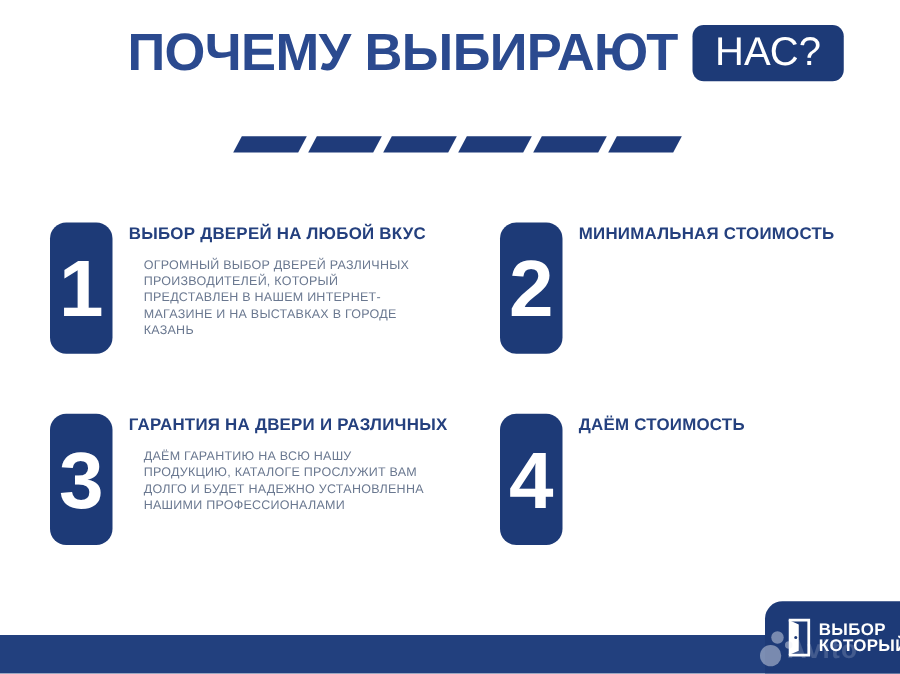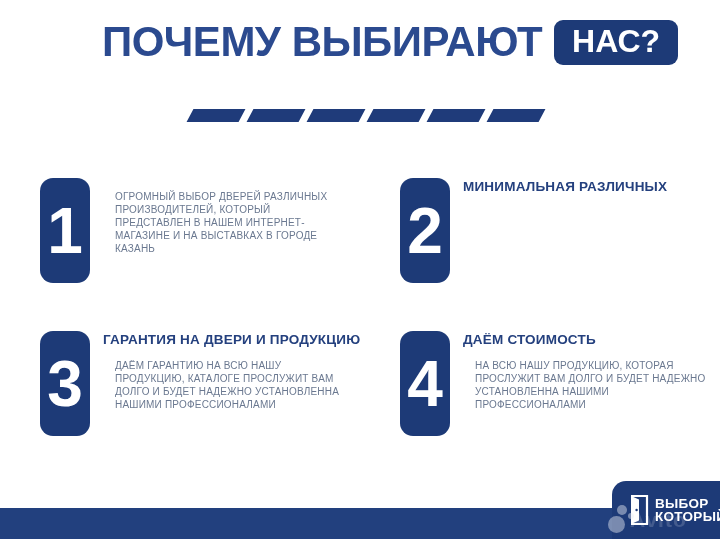--- a/index.html
+++ b/index.html
@@ -15,21 +15,21 @@
   .title-row{
     position:absolute;left:57px;top:18px;
     display:flex;align-items:center;gap:12px;margin-left:45px;
   }
   .title-text{
     font-size:42px;font-weight:bold;color:#2b4a8f;
     letter-spacing:-0.5px;white-space:nowrap;
   }
   .title-badge{
     background:#1d3a77;color:#ffffff;
-    font-size:32px;font-weight:bold;
+    font-size:32px;font-weight:normal;
     padding:3px 18px 5px 18px;border-radius:9px;
     white-space:nowrap;
     text-align:right;
   }
   
   .dashes{
     position:absolute;left:190px;top:109px;
     display:flex;gap:8px;
   }
   .dash{
@@ -101,44 +101,44 @@
     <div class="dash"></div>
     <div class="dash"></div>
     <div class="dash"></div>
     <div class="dash"></div>
     <div class="dash"></div>
   </div>
 
   <div class="feature f1">
     <div class="tile">1</div>
     <div class="feature-content">
+      <h3 class="feature-heading">ВЫБОР ДВЕРЕЙ НА ЛЮБОЙ ВКУС</h3>
       <p class="feature-body">ОГРОМНЫЙ ВЫБОР ДВЕРЕЙ РАЗЛИЧНЫХ ПРОИЗВОДИТЕЛЕЙ, КОТОРЫЙ ПРЕДСТАВЛЕН В НАШЕМ ИНТЕРНЕТ-МАГАЗИНЕ И НА ВЫСТАВКАХ В ГОРОДЕ КАЗАНЬ</p>
     </div>
   </div>
 
   <div class="feature f2">
     <div class="tile">2</div>
     <div class="feature-content">
-      <h3 class="feature-heading">МИНИМАЛЬНАЯ РАЗЛИЧНЫХ</h3>
+      <h3 class="feature-heading">МИНИМАЛЬНАЯ СТОИМОСТЬ</h3>
     </div>
   </div>
 
   <div class="feature f3">
     <div class="tile">3</div>
     <div class="feature-content">
-      <h3 class="feature-heading">ГАРАНТИЯ НА ДВЕРИ И ПРОДУКЦИЮ</h3>
+      <h3 class="feature-heading">ГАРАНТИЯ НА ДВЕРИ И РАЗЛИЧНЫХ</h3>
       <p class="feature-body">ДАЁМ ГАРАНТИЮ НА ВСЮ НАШУ ПРОДУКЦИЮ, КАТАЛОГЕ ПРОСЛУЖИТ ВАМ ДОЛГО И БУДЕТ НАДЕЖНО УСТАНОВЛЕННА НАШИМИ ПРОФЕССИОНАЛАМИ</p>
     </div>
   </div>
 
   <div class="feature f4">
     <div class="tile">4</div>
     <div class="feature-content">
       <h3 class="feature-heading">ДАЁМ СТОИМОСТЬ</h3>
-      <p class="feature-body">НА ВСЮ НАШУ ПРОДУКЦИЮ, КОТОРАЯ ПРОСЛУЖИТ ВАМ ДОЛГО И БУДЕТ НАДЕЖНО УСТАНОВЛЕННА НАШИМИ ПРОФЕССИОНАЛАМИ</p>
     </div>
   </div>
 
   <div class="bottom-bar"></div>
 
   <div class="logo-badge">
     <span style="display:inline-flex;">
       <svg width="26" height="34" viewBox="0 0 26 34">
         <path d="M7 3 H23 V31 H7" fill="none" stroke="#ffffff" stroke-width="2.2"></path>
         <path d="M7 3 L15 6.5 V27.5 L7 31 Z" fill="#ffffff"></path>

